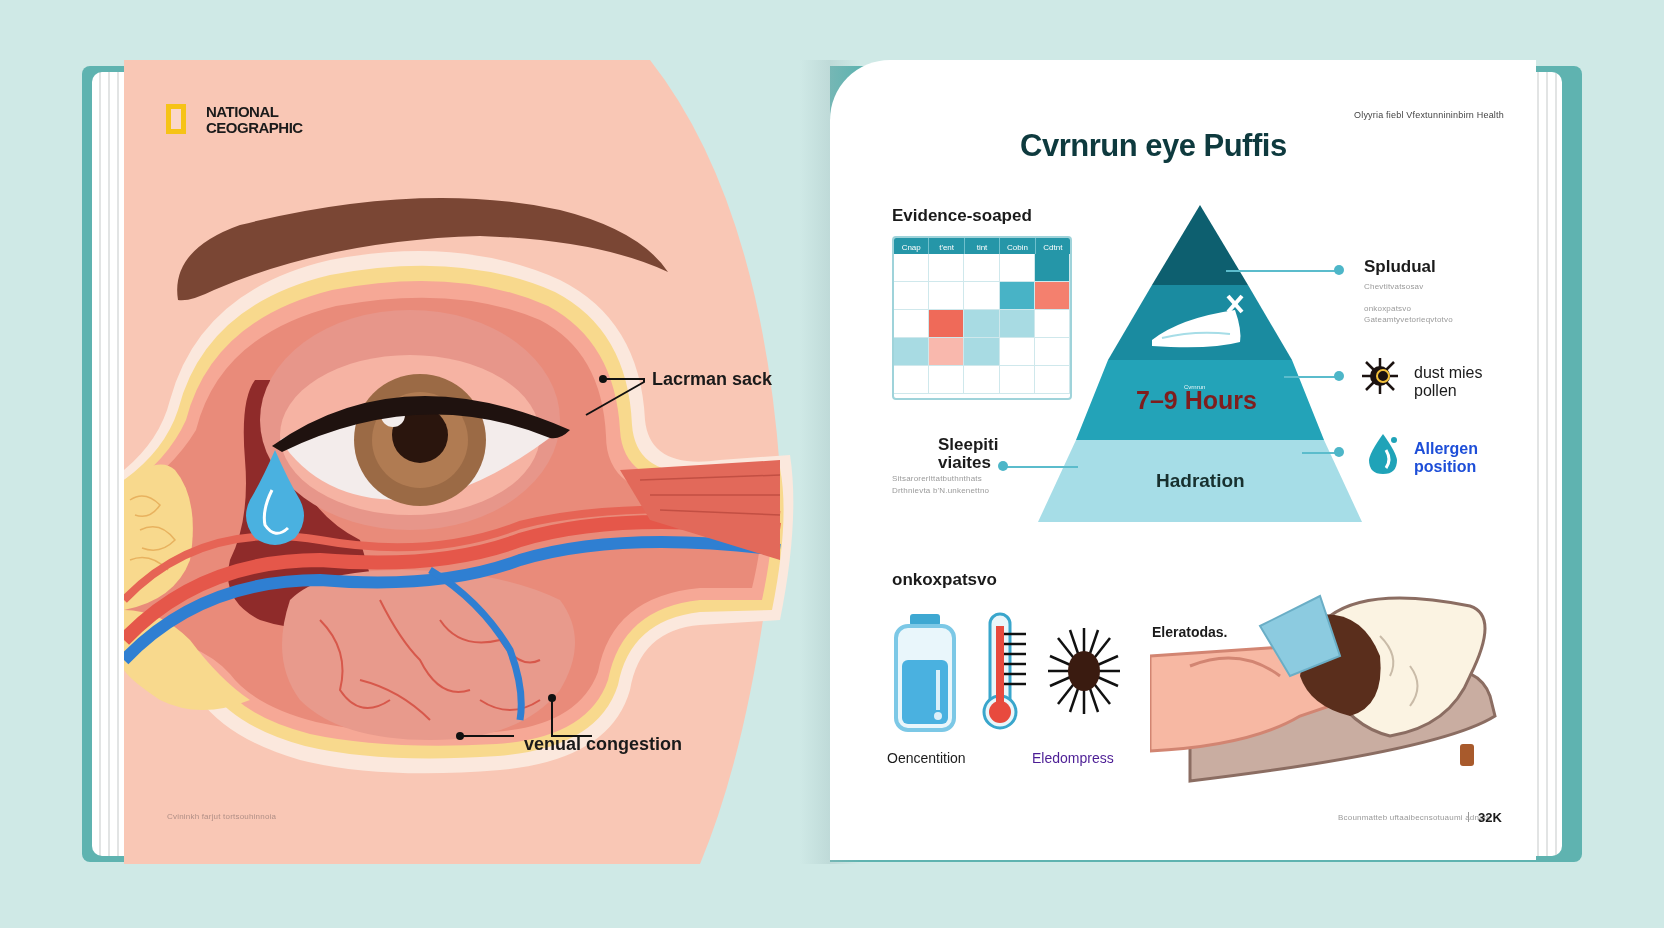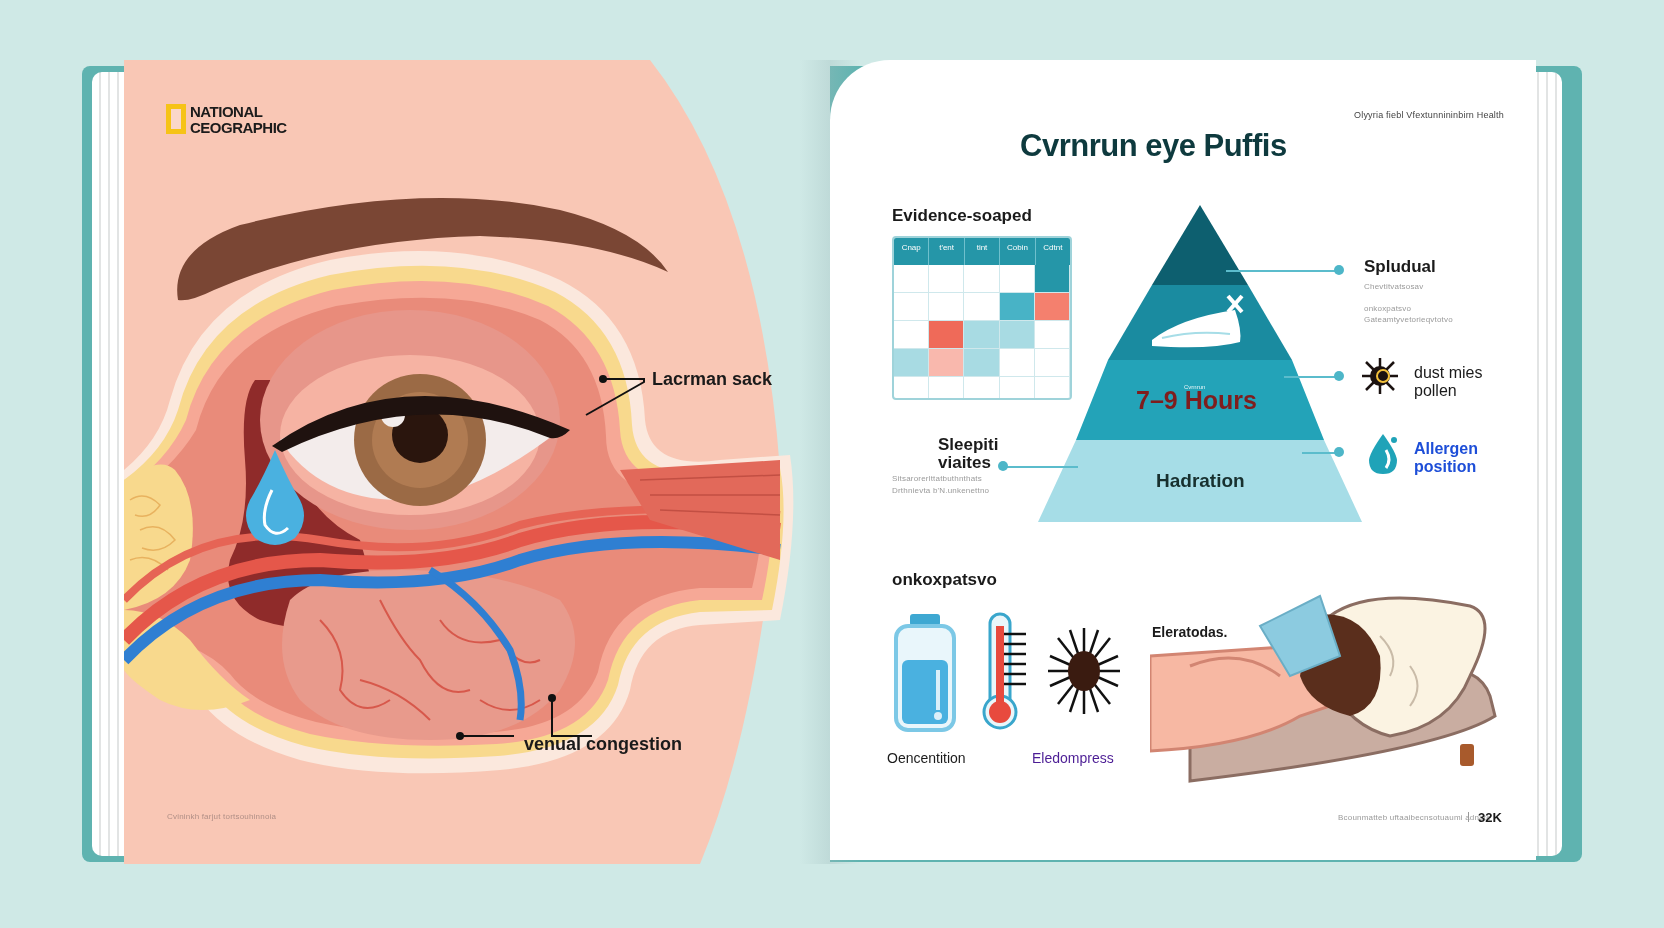--- a/index.html
+++ b/index.html
@@ -14,26 +14,26 @@
     background:repeating-linear-gradient(90deg,#ffffff 0 7px,#e2e4e4 7px 9px); border-radius:10px 0 0 10px; }
   .page-edges-r { position:absolute; left:1528px; top:72px; width:34px; height:784px;
     background:repeating-linear-gradient(90deg,#e2e4e4 0 2px,#ffffff 2px 9px); border-radius:0 10px 10px 0; }
   .left-page { position:absolute; left:124px; top:60px; width:706px; height:804px; background:#f9c7b5; overflow:hidden;
     border-radius:0 0 0 0; }
   .right-page { position:absolute; left:830px; top:60px; width:706px; height:800px; background:#ffffff;
     border-radius:60px 0 0 0; overflow:hidden; }
   .gutter { position:absolute; left:800px; top:60px; width:60px; height:804px;
     background:linear-gradient(90deg, rgba(0,0,0,0) 0%, rgba(160,190,190,0.35) 50%, rgba(0,0,0,0) 100%); }
   .logo-box { position:absolute; left:166px; top:104px; width:20px; height:30px; border:5px solid #f6c317; box-sizing:border-box; background:#fad7ca; }
-  .logo-text { position:absolute; left:190px; top:104px; font-size:15px; line-height:16px; color:#1b1b1b; font-weight:700; letter-spacing:-0.5px; }
+  .logo-text { position:absolute; left:206px; top:104px; font-size:15px; line-height:16px; color:#1b1b1b; font-weight:700; letter-spacing:-0.5px; }
   .label { position:absolute; font-weight:700; color:#1a1a1a; }
   .fine { position:absolute; color:#9a9a9a; font-size:8px; letter-spacing:0.2px; }
   .title { position:absolute; left:1020px; top:128px; font-size:31px; font-weight:700; color:#0e3a3e; letter-spacing:-0.5px; }
   .grid-wrap { position:absolute; left:892px; top:236px; width:176px; height:160px; border:2px solid #9fd3da; border-radius:4px; overflow:hidden; background:#fff;}
-  .grid-head { display:flex; height:27px; background:#2596a8; }
+  .grid-head { display:flex; height:16px; background:#2596a8; }
   .grid-head span { flex:1; color:#ffffff; font-size:8px; text-align:center; line-height:20px; border-right:1px solid #6fc0cd; }
   .grid-body { display:grid; grid-template-columns:repeat(5,1fr); grid-template-rows:repeat(5,1fr); height:140px; }
   .grid-body div { border-right:1px solid #cfe8ec; border-bottom:1px solid #cfe8ec; }
   .side-text { position:absolute; font-size:17px; font-weight:700; color:#1b1b1b; line-height:18px; }
   .conn { position:absolute; height:2px; background:#5bbccc; }
   .dot { position:absolute; width:10px; height:10px; border-radius:50%; background:#4db6c8; }
 </style>
 </head>
 <body>
 

